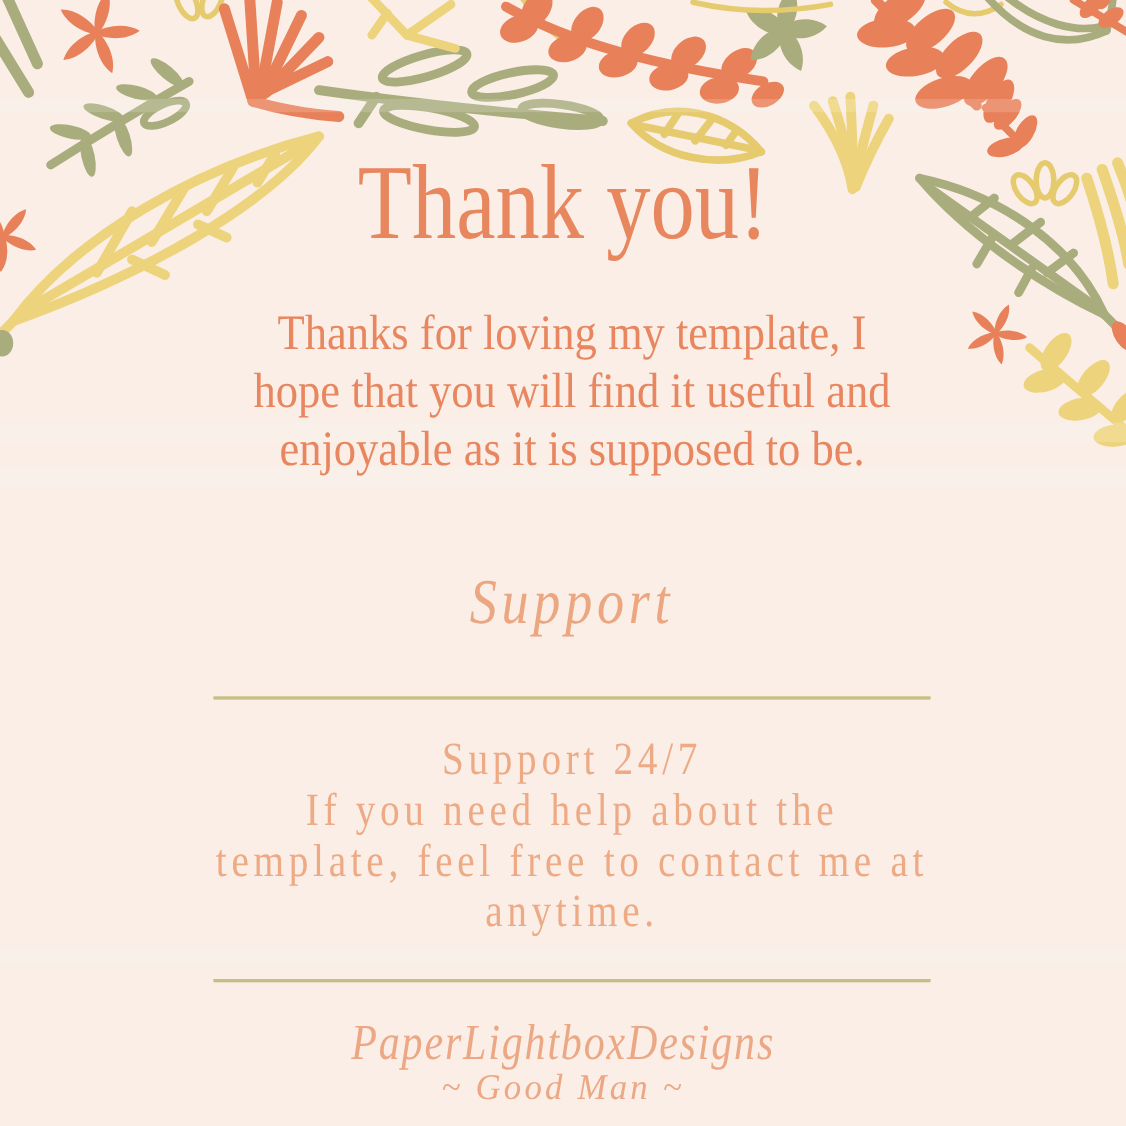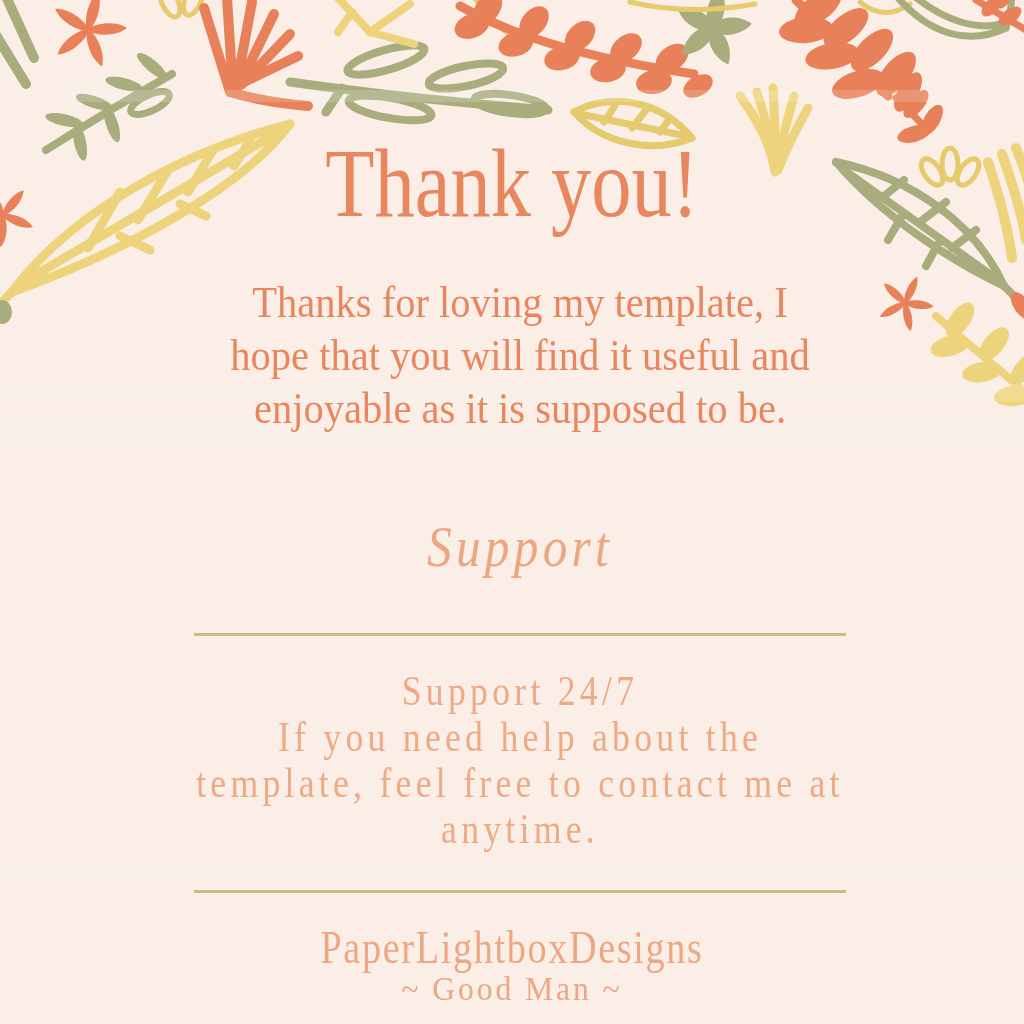--- a/index.html
+++ b/index.html
@@ -49,21 +49,21 @@
   .divider-bottom{top:890px;}
   .support-body{
     position:absolute;top:668px;left:16px;width:1008px;
     text-align:center;font-size:42px;line-height:46px;letter-spacing:5px;
     color:var(--support-body-text,#EDAA85);
     transform:scaleX(.85);transform-origin:504px 50%;
     white-space:nowrap;
   }
   .footer{
     position:absolute;top:925px;left:0;width:1024px;text-align:center;
-    color:var(--footer-text,#ECA784);
+    font-style:italic;color:var(--footer-text,#ECA784);
   }
   .brand{
     font-size:46px;line-height:46px;letter-spacing:2px;
     transform:scaleX(.83);transform-origin:512px 50%;white-space:nowrap;
   }
   .signature{
     font-size:33px;line-height:36px;letter-spacing:3px;
     transform:scaleX(.96);transform-origin:512px 50%;white-space:nowrap;
   }
 </style>

